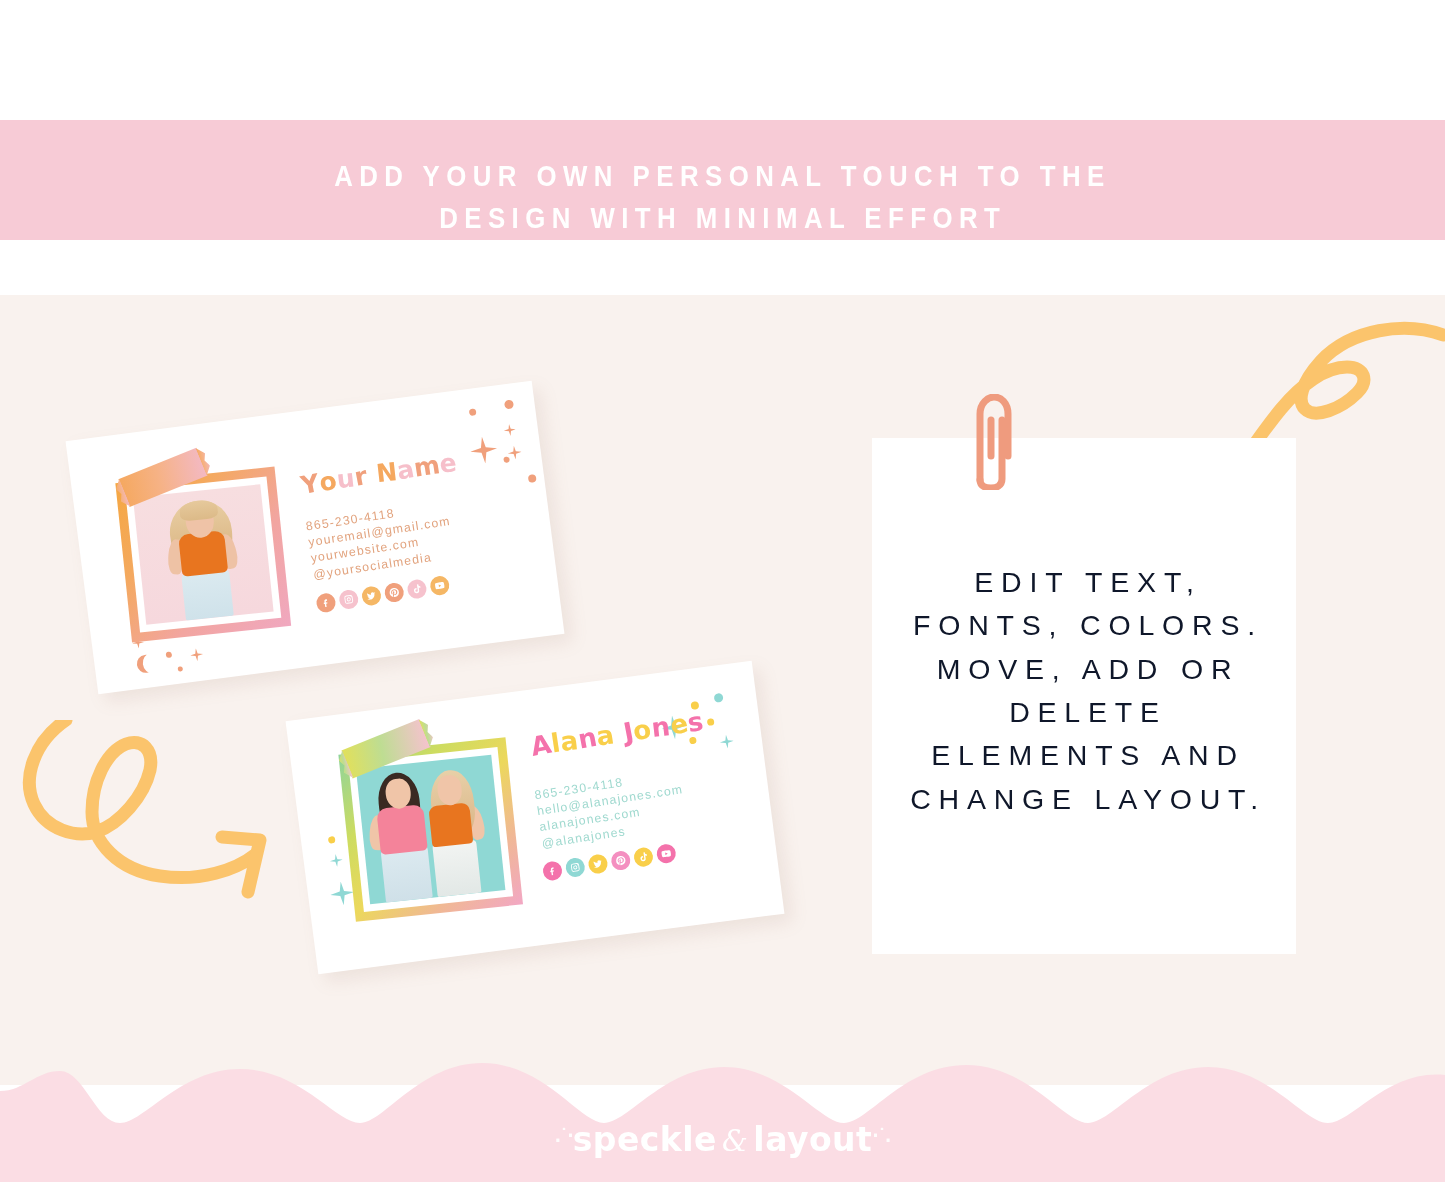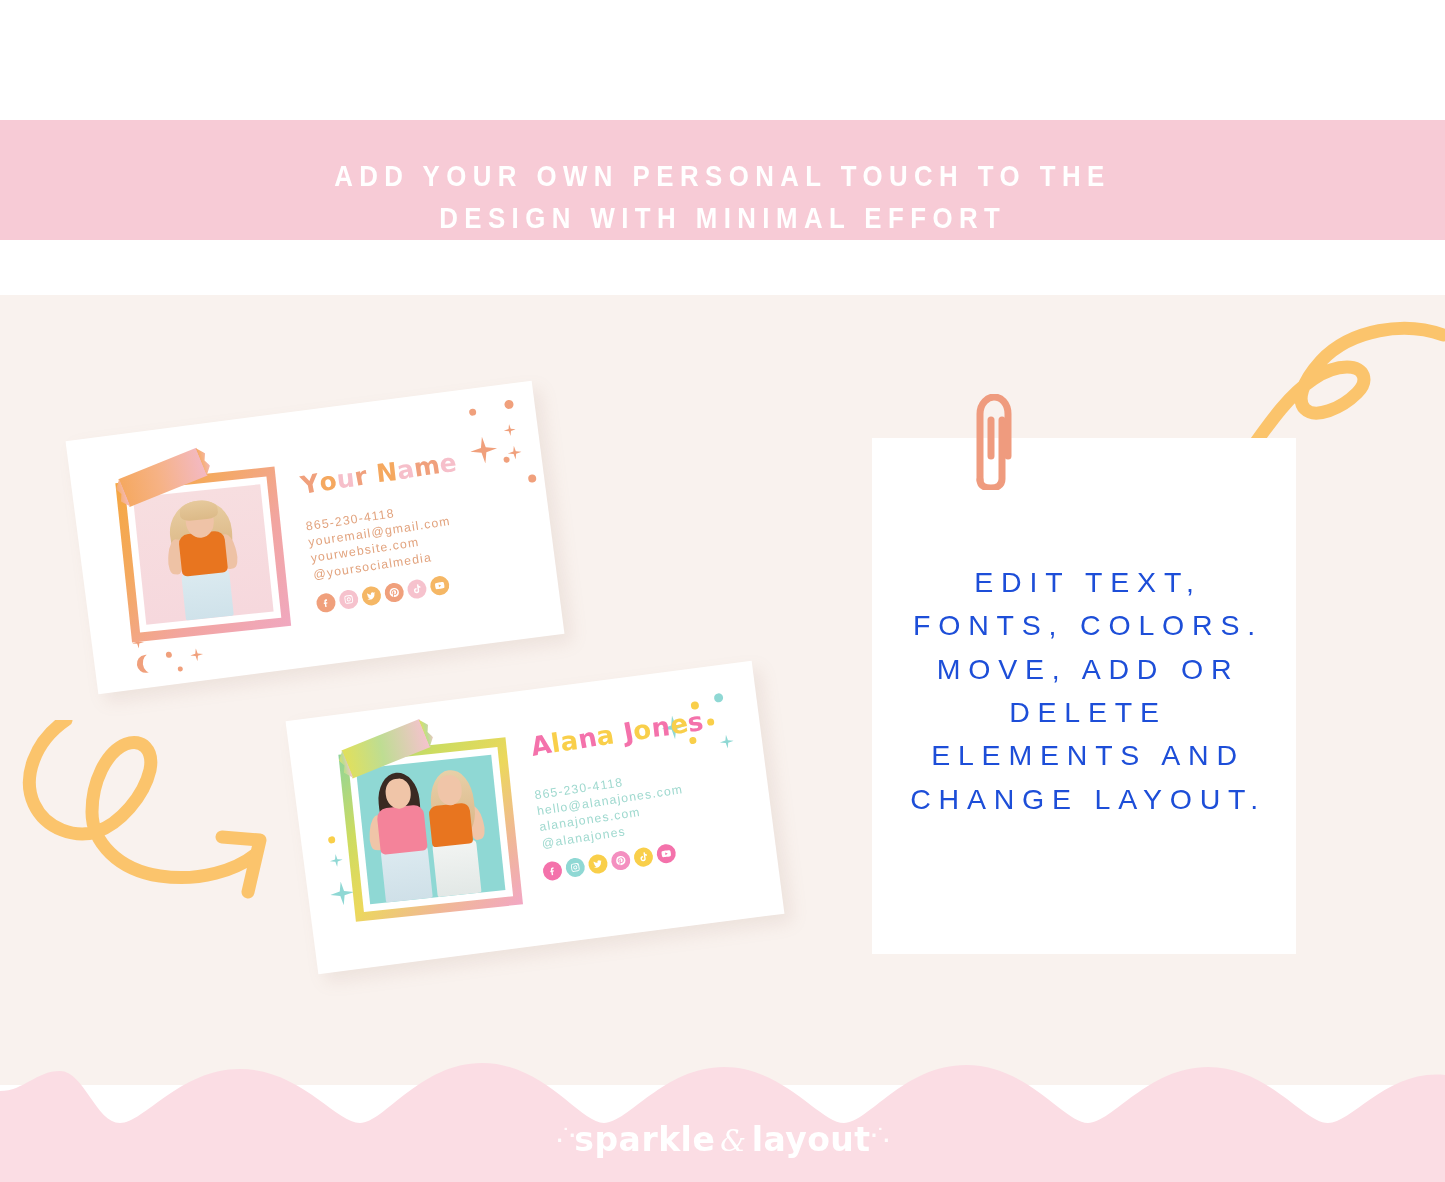--- a/index.html
+++ b/index.html
@@ -237,21 +237,21 @@
     left: 872px; top: 143px;
     width: 424px; height: 516px;
     background: #ffffff;
     display: flex; align-items: center; justify-content: center;
   }
   .panel-text {
     font-family: "Liberation Sans", sans-serif;
     font-size: 28.5px;
     letter-spacing: 7.8px;
     line-height: 1.52;
-    color: #1d4ed8;
+    color: #0f172a;
     text-align: center;
     text-transform: uppercase;
     padding: 0 16px 10px 24px;
   }
   .paperclip { position: absolute; left: 960px; top: 394px; z-index: 6; }
 
   
   .footer {
     position: absolute;
     left: 0; top: 1061px;
@@ -476,15 +476,15 @@
              C 24 30, 36 10, 60 10 C 84 10, 96 62, 120 62
              C 144 62, 180 8, 240 8 C 300 8, 336 62, 360 62
              C 384 62, 420 2, 482 2 C 544 2, 580 62, 604 62
              C 628 62, 664 6, 724 6 C 784 6, 820 62, 844 62
              C 868 62, 904 4, 966 4 C 1028 4, 1064 62, 1088 62
              C 1112 62, 1148 6, 1208 6 C 1268 6, 1304 62, 1328 62
              C 1352 62, 1388 8, 1445 14
              L 1445 121 L 0 121 Z" fill="#fbdde4"></path>
   </svg>
   <div class="footer-logo">
-    <span class="spk">․˙·</span><span>sparkle</span><span class="amp">&amp;</span><span>layout</span><span class="spk">·˙․</span>
+    <span class="spk">․˙·</span><span>speckle</span><span class="amp">&amp;</span><span>layout</span><span class="spk">·˙․</span>
   </div>
 </div>
 
 </body></html>

